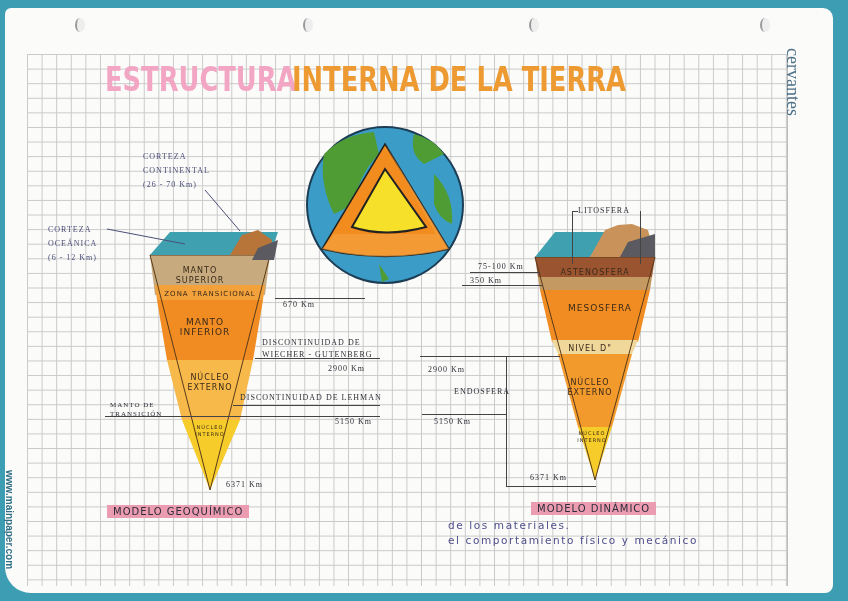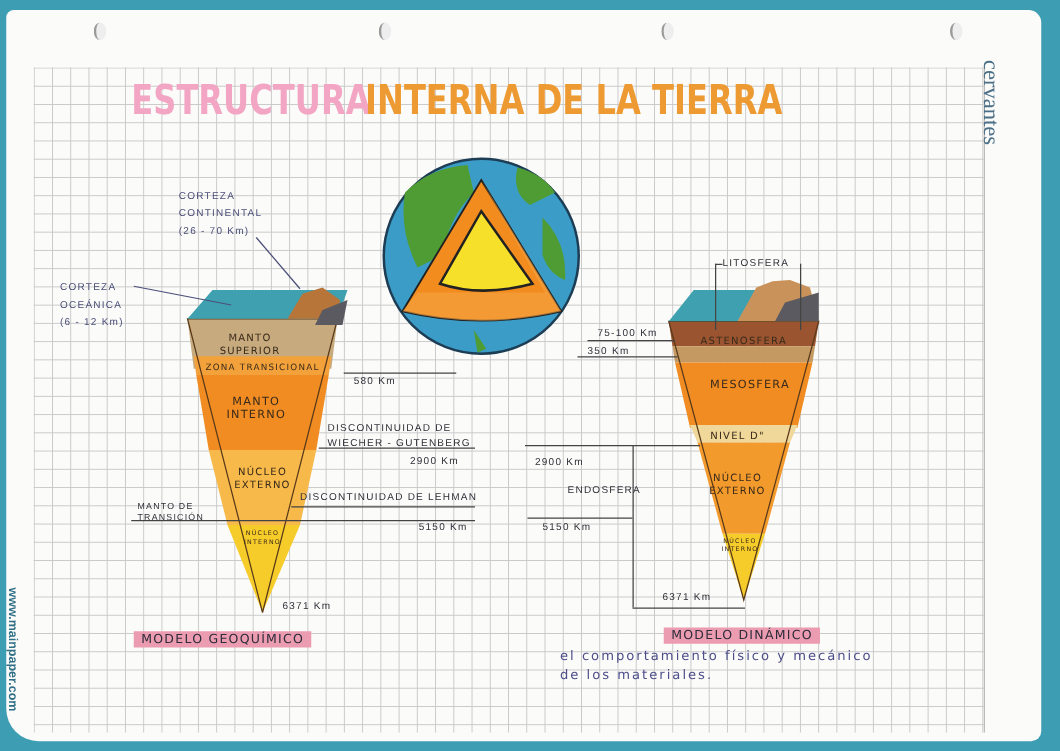--- a/index.html
+++ b/index.html
@@ -7,21 +7,21 @@
   .sheet{position:absolute;left:5px;top:8px;width:828px;height:585px;background:#fbfbfa;border-radius:6px 10px 8px 26px;overflow:hidden;}
   .grid{position:absolute;left:22px;top:46px;width:760px;height:532px;
     background-image:linear-gradient(#c9c9c9 1px,transparent 1px),linear-gradient(90deg,#c9c9c9 1px,transparent 1px);
     background-size:14.6px 14.6px;border-right:1px solid #bbb;}
   .hole{position:absolute;top:10px;width:8px;height:14px;border-radius:50%;border-left:2px solid #9a9a9a;background:#eee;}
   .title{position:absolute;top:60px;font-family:"DejaVu Sans",sans-serif;font-size:33px;font-weight:bold;letter-spacing:0px;transform:scaleX(0.78);transform-origin:left;}
   .t-pink{left:105px;color:#f3a6c4;}
   .t-orange{left:292px;color:#ee9a33;}
   .brand{position:absolute;left:782px;top:48px;writing-mode:vertical-rl;font-family:"Liberation Serif",serif;color:#4b6f86;font-size:18px;}
   .site{position:absolute;left:4px;top:470px;writing-mode:vertical-rl;font-size:10px;color:#2f6f86;font-weight:bold;}
-  .hand{position:absolute;font-family:Liberation Sans, sans-serif;color:#2f2f38;font-size:8px;letter-spacing:1px;white-space:nowrap;}
+  .hand{position:absolute;font-family:Liberation Serif, serif;color:#2f2f38;font-size:8px;letter-spacing:1px;white-space:nowrap;}
   .hand.blue{color:#4b4f78;}
   .line{position:absolute;background:#444;height:1px;}
   .vline{position:absolute;background:#444;width:1px;}
   .layerlbl{position:absolute;font-family:"DejaVu Sans",sans-serif;font-size:8px;color:#3a2a1a;text-align:center;letter-spacing:1px;line-height:10px;}
   .tag{position:absolute;background:#ec9cb0;color:#2c2c3a;font-size:10px;font-family:"DejaVu Sans",sans-serif;letter-spacing:1px;padding:1px 6px;margin-left:32px;}
   .note{position:absolute;font-family:"DejaVu Sans",sans-serif;color:#4e4f8a;font-size:10.5px;letter-spacing:1.6px;line-height:15px;}
 </style>
 </head>
 <body>
 
@@ -55,41 +55,41 @@
   <polygon points="17,80 123,80 113,140 27,140" fill="#f08c22"></polygon>
   <polygon points="27,140 113,140 100,200 42,200" fill="#f6b94a"></polygon>
   <polygon points="42,200 100,200 70,270" fill="#f6cc2a"></polygon>
   <polygon points="10,35 130,35 70,270" fill="none" stroke="#5a3a1a" stroke-width="1"></polygon>
   <polygon points="10,35 30,12 138,12 130,35" fill="#3fa1b0"></polygon>
   <polygon points="90,35 102,15 118,10 132,20 130,35" fill="#b8753a"></polygon>
   <polygon points="118,28 138,20 134,40 112,40" fill="#5a5a60"></polygon>
 </svg>
 <div class="layerlbl" style="left:160px;top:266px;width:80px">MANTO SUPERIOR</div>
 <div class="layerlbl" style="left:150px;top:289px;width:120px;font-size:7px">ZONA TRANSICIONAL</div>
-<div class="layerlbl" style="left:170px;top:317px;width:70px;font-size:9px">MANTO INTERNO</div>
+<div class="layerlbl" style="left:170px;top:317px;width:70px;font-size:9px">MANTO INFERIOR</div>
 <div class="layerlbl" style="left:180px;top:373px;width:60px">NÚCLEO EXTERNO</div>
 <div class="layerlbl" style="left:190px;top:424px;width:40px;font-size:5px;line-height:7px">NÚCLEO INTERNO</div>
 
 <div class="hand blue" style="left:143px;top:150px;line-height:14px">
   <div>CORTEZA</div>
   <div>CONTINENTAL</div>
   <div>(26 - 70 Km)</div>
 </div>
 <div class="hand blue" style="left:48px;top:223px;line-height:14px">
   <div>CORTEZA</div>
   <div>OCEÁNICA</div>
   <div>(6 - 12 Km)</div>
 </div>
 <svg style="position:absolute;left:0;top:0;pointer-events:none" width="848" height="601">
   <line x1="205" y1="190" x2="240" y2="231" stroke="#4b4f78" stroke-width="1"></line>
   <line x1="107" y1="229" x2="185" y2="244" stroke="#4b4f78" stroke-width="1"></line>
 </svg>
 
 <div class="line" style="left:275px;top:298px;width:90px"></div>
-<div class="hand" style="left:283px;top:300px">580 Km</div>
+<div class="hand" style="left:283px;top:300px">670 Km</div>
 <div class="hand" style="left:262px;top:337px;line-height:12px">
   <div>DISCONTINUIDAD DE</div>
   <div>WIECHER - GUTENBERG</div>
 </div>
 <div class="line" style="left:255px;top:358px;width:125px"></div>
 <div class="hand" style="left:328px;top:364px">2900 Km</div>
 <div class="hand" style="left:240px;top:393px">DISCONTINUIDAD DE LEHMAN</div>
 <div class="line" style="left:233px;top:405px;width:147px"></div>
 <div class="hand" style="left:110px;top:401px;line-height:9px;font-size:7px">
   <div>MANTO DE</div>
@@ -132,15 +132,15 @@
 <div class="line" style="left:422px;top:414px;width:84px"></div>
 <div class="hand" style="left:434px;top:417px">5150 Km</div>
 <div class="line" style="left:506px;top:486px;width:90px"></div>
 <div class="hand" style="left:530px;top:473px">6371 Km</div>
 
 <div class="tag" style="left:75px;top:505px">MODELO GEOQUÍMICO</div>
 <div class="note" style="left:48px;top:520px">
 </div>
 <div class="tag" style="left:499px;top:502px">MODELO DINÁMICO</div>
 <div class="note" style="left:448px;top:518px">
+  <div>de los materiales.</div>
   <div>el comportamiento físico y mecánico</div>
-  <div>de los materiales.</div>
 </div>
 
 </body></html>

